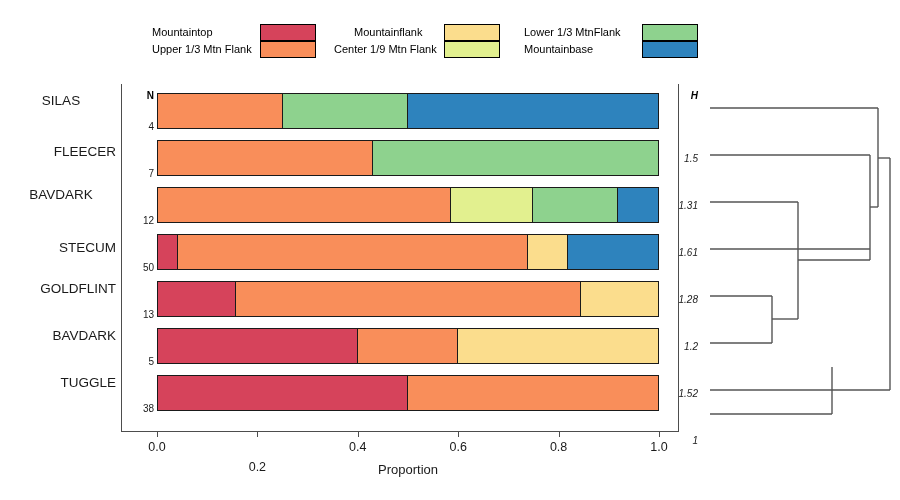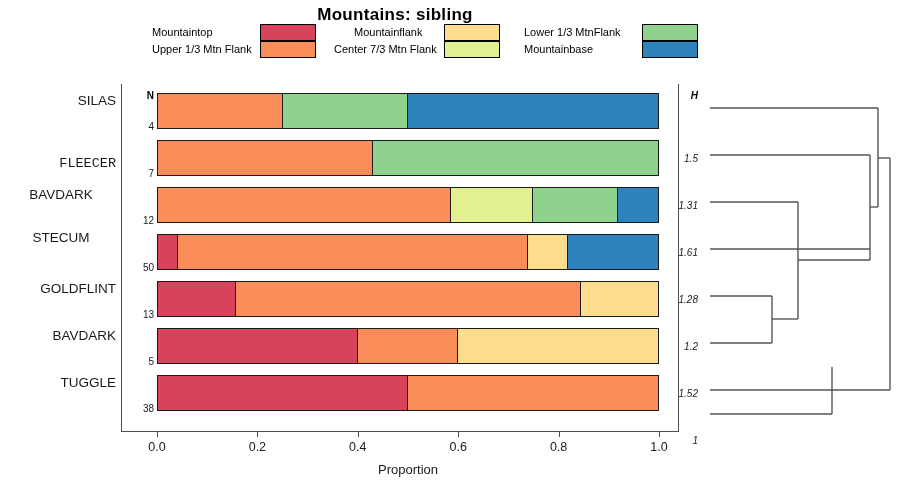--- a/index.html
+++ b/index.html
@@ -46,30 +46,29 @@
      font-size:13px;color:#1a1a1a;}
 
   
   #dendrogram{position:absolute;left:700px;top:84px;width:198px;height:347px;}
 </style>
 </head>
 <body>
 
 <div class="root">
 
-  <div id="chart-title">Mountains: sibling</div>
 
   <div id="legend">
       <div class="lg-label" style="left: 0px; top: 0px;">Mountaintop</div>
       <div class="lg-swatch" style="left: 108px; top: 0px; background: rgb(214, 67, 91);"></div>
       <div class="lg-label" style="left: 0px; top: 17px;">Upper 1/3 Mtn Flank</div>
       <div class="lg-swatch" style="left: 108px; top: 17px; background: rgb(249, 142, 90);"></div>
       <div class="lg-label" style="left: 182px; top: 0px; padding-left: 20px;">Mountainflank</div>
       <div class="lg-swatch" style="left: 292px; top: 0px; background: rgb(251, 221, 141);"></div>
-      <div class="lg-label" style="left: 182px; top: 17px;">Center 7/3 Mtn Flank</div>
+      <div class="lg-label" style="left: 182px; top: 17px;">Center 1/9 Mtn Flank</div>
       <div class="lg-swatch" style="left: 292px; top: 17px; background: rgb(226, 240, 143);"></div>
       <div class="lg-label" style="left: 372px; top: 0px;">Lower 1/3 MtnFlank</div>
       <div class="lg-swatch" style="left: 490px; top: 0px; background: rgb(142, 210, 142);"></div>
       <div class="lg-label" style="left: 372px; top: 17px;">Mountainbase</div>
       <div class="lg-swatch" style="left: 490px; top: 17px; background: rgb(46, 131, 189);"></div>
     </div>
 
   <div id="axis-left"></div>
   <div id="axis-right"></div>
   <div id="axis-bottom"></div>
@@ -153,45 +152,45 @@
         <path d="M178,24  V123"></path>
         <path d="M178,74  H190"></path>
         <path d="M132,283 V330"></path>
         <path d="M10,330  H132"></path>
         <path d="M132,306 H190"></path>
         <path d="M190,74  V306"></path>
       </g>
     </svg>
   </div>
 
-<div class="cat-label" style="top: 93px; right: 784px;">SILAS</div>
+<div class="cat-label" style="top: 93px; right: 784px; text-align: center;">SILAS</div>
     <div class="n-label" style="left: 126px; top: 121px;">4</div>
     <div class="h-label" style="left: 664px; top: 121px;">1.5</div>
-    <div class="cat-label" style="top: 156px; right: 784px; font-family: Liberation Mono, monospace;">FLEECER</div>
+    <div class="cat-label" style="top: 144px; right: 784px;">FLEECER</div>
     <div class="n-label" style="left: 126px; top: 168px;">7</div>
     <div class="h-label" style="left: 664px; top: 168px;">1.31</div>
     <div class="cat-label" style="top: 187px; right: 784px; text-align: center;">BAVDARK</div>
     <div class="n-label" style="left: 126px; top: 215px;">12</div>
     <div class="h-label" style="left: 664px; top: 215px;">1.61</div>
-    <div class="cat-label" style="top: 230px; right: 784px; text-align: center;">STECUM</div>
+    <div class="cat-label" style="top: 240px; right: 784px;">STECUM</div>
     <div class="n-label" style="left: 126px; top: 262px;">50</div>
     <div class="h-label" style="left: 664px; top: 262px;">1.28</div>
     <div class="cat-label" style="top: 281px; right: 784px;">GOLDFLINT</div>
     <div class="n-label" style="left: 126px; top: 309px;">13</div>
     <div class="h-label" style="left: 664px; top: 309px;">1.2</div>
     <div class="cat-label" style="top: 328px; right: 784px;">BAVDARK</div>
     <div class="n-label" style="left: 126px; top: 356px;">5</div>
     <div class="h-label" style="left: 664px; top: 356px;">1.52</div>
     <div class="cat-label" style="top: 375px; right: 784px;">TUGGLE</div>
     <div class="n-label" style="left: 126px; top: 403px;">38</div>
     <div class="h-label" style="left: 664px; top: 403px;">1</div>
     <div class="xtick" style="left: 157px;"></div>
     <div class="xticklabel" style="left: 157px;">0.0</div>
     <div class="xtick" style="left: 257.4px;"></div>
-    <div class="xticklabel" style="left: 257.4px;">0.2</div>
+    <div class="xticklabel" style="left: 257.4px; margin-top: 20px;">0.2</div>
     <div class="xtick" style="left: 357.8px;"></div>
     <div class="xticklabel" style="left: 357.8px;">0.4</div>
     <div class="xtick" style="left: 458.2px;"></div>
     <div class="xticklabel" style="left: 458.2px;">0.6</div>
     <div class="xtick" style="left: 558.6px;"></div>
     <div class="xticklabel" style="left: 558.6px;">0.8</div>
     <div class="xtick" style="left: 659px;"></div>
     <div class="xticklabel" style="left: 659px;">1.0</div>
   </div>
 

